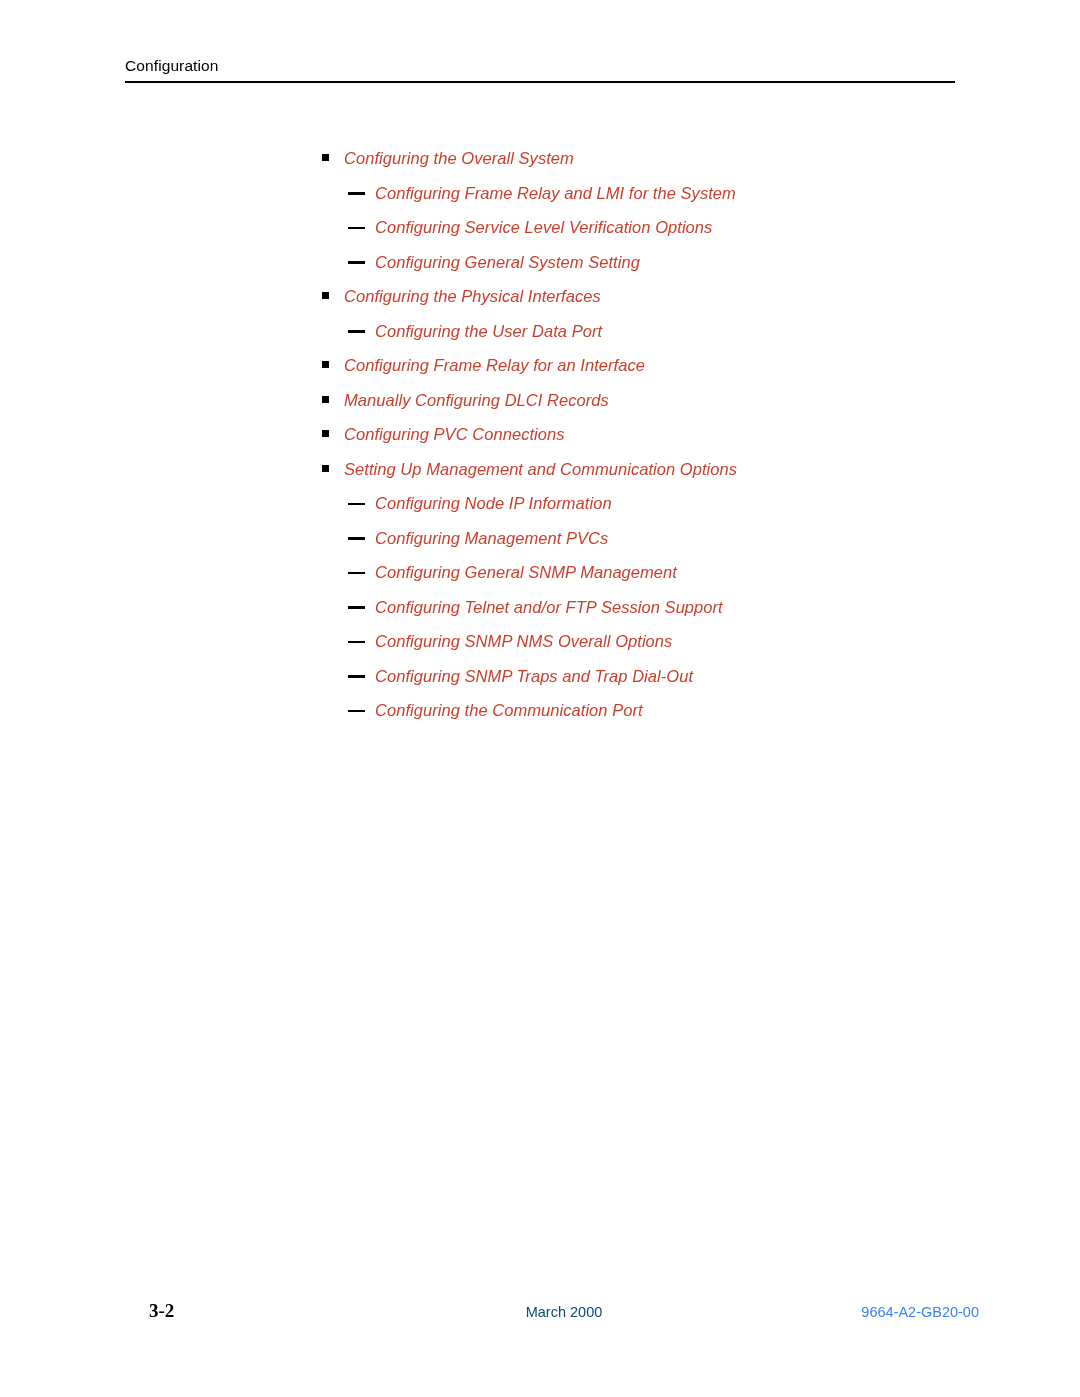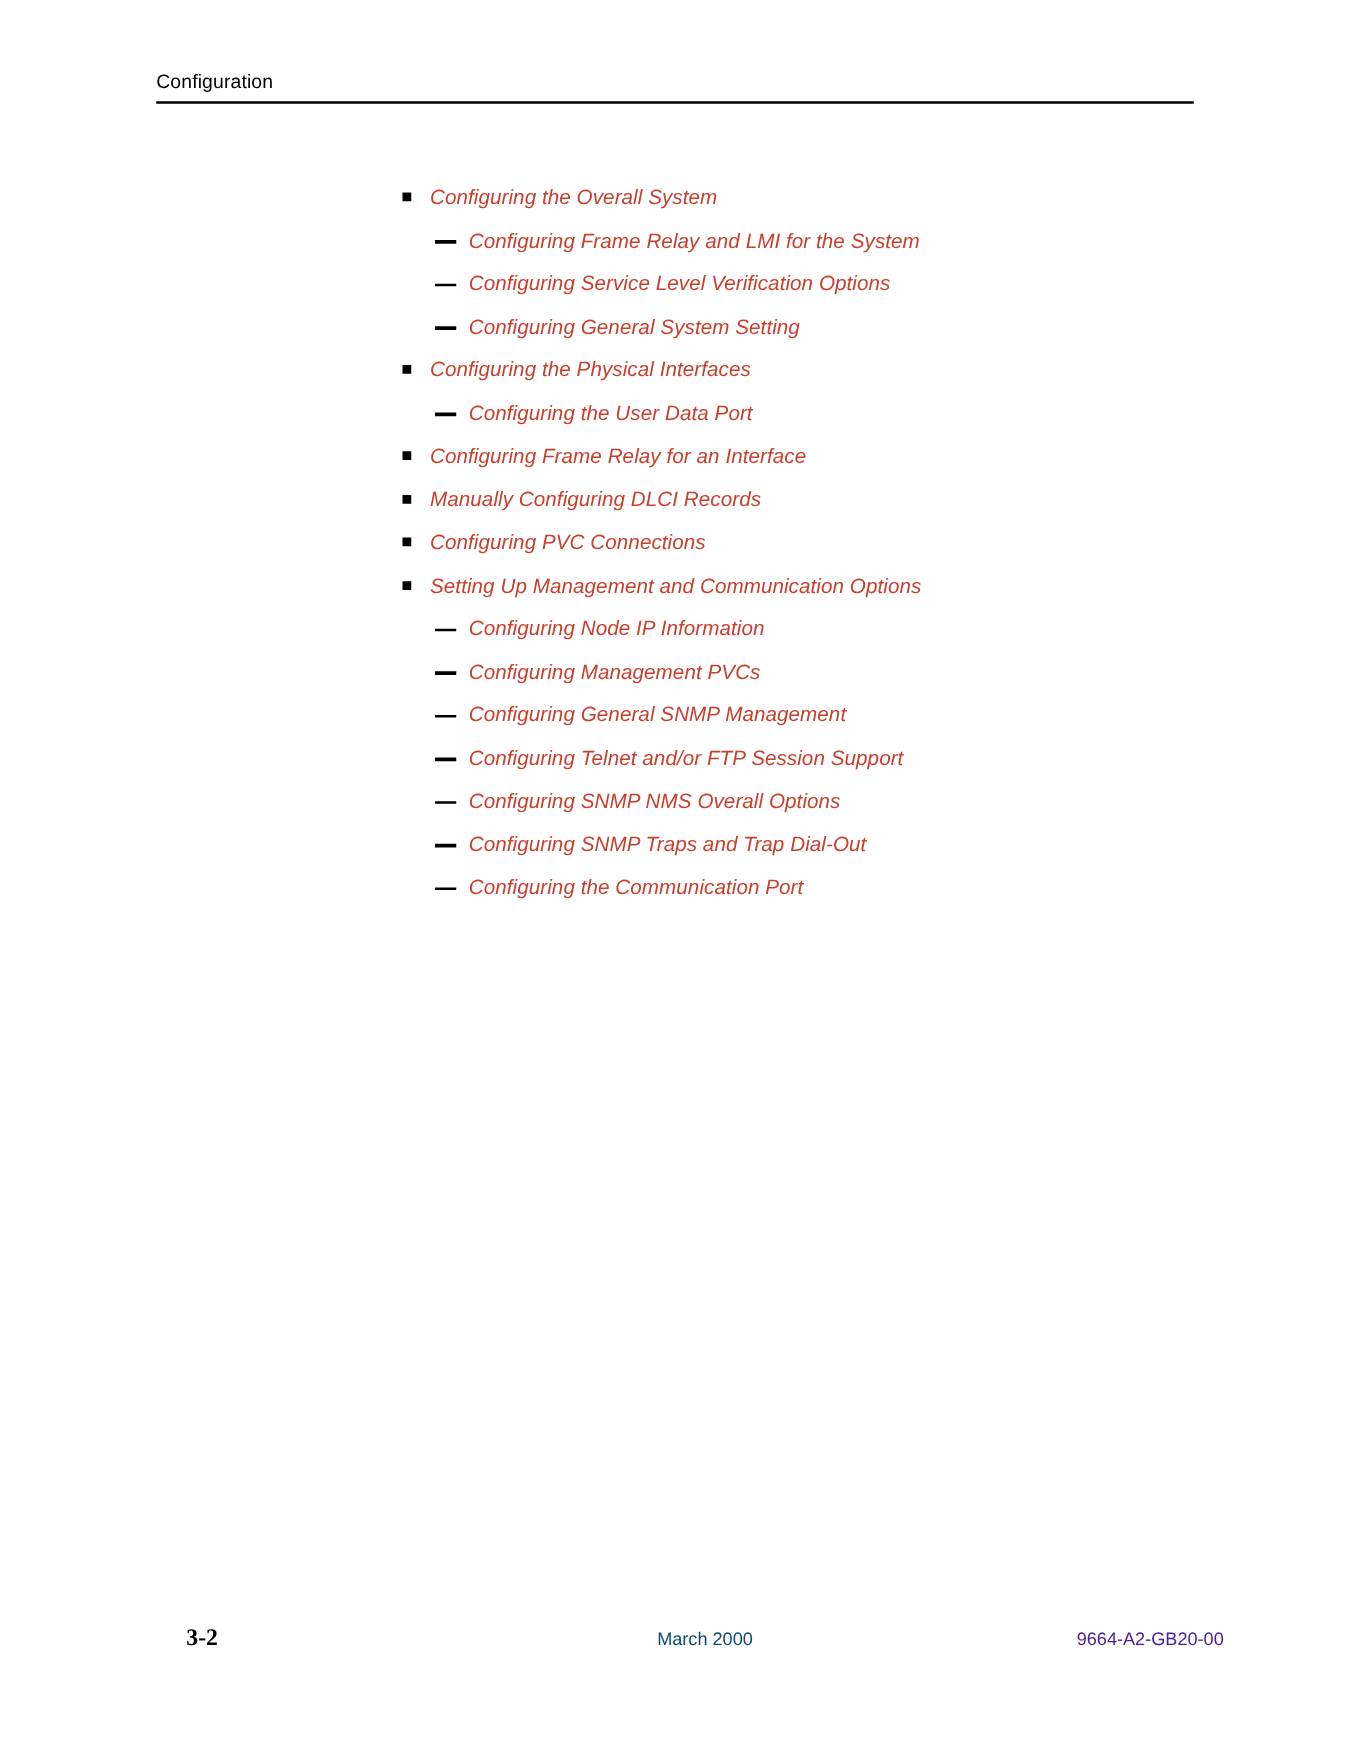--- a/index.html
+++ b/index.html
@@ -125,21 +125,21 @@
     font-size: 14.5px;
     line-height: 20px;
     color: #0c4a6e;
   }
   .footer-doc-id {
     position: absolute;
     right: 0;
     top: 3px;
     font-size: 14.5px;
     line-height: 20px;
-    color: #4c1d95;
+    color: #3b82f6;
     white-space: nowrap;
   }
 </style>
 </head>
 <body>
 
 <div class="page">
 
   <div class="page-header">
     <div class="header-title">Configuration</div>

